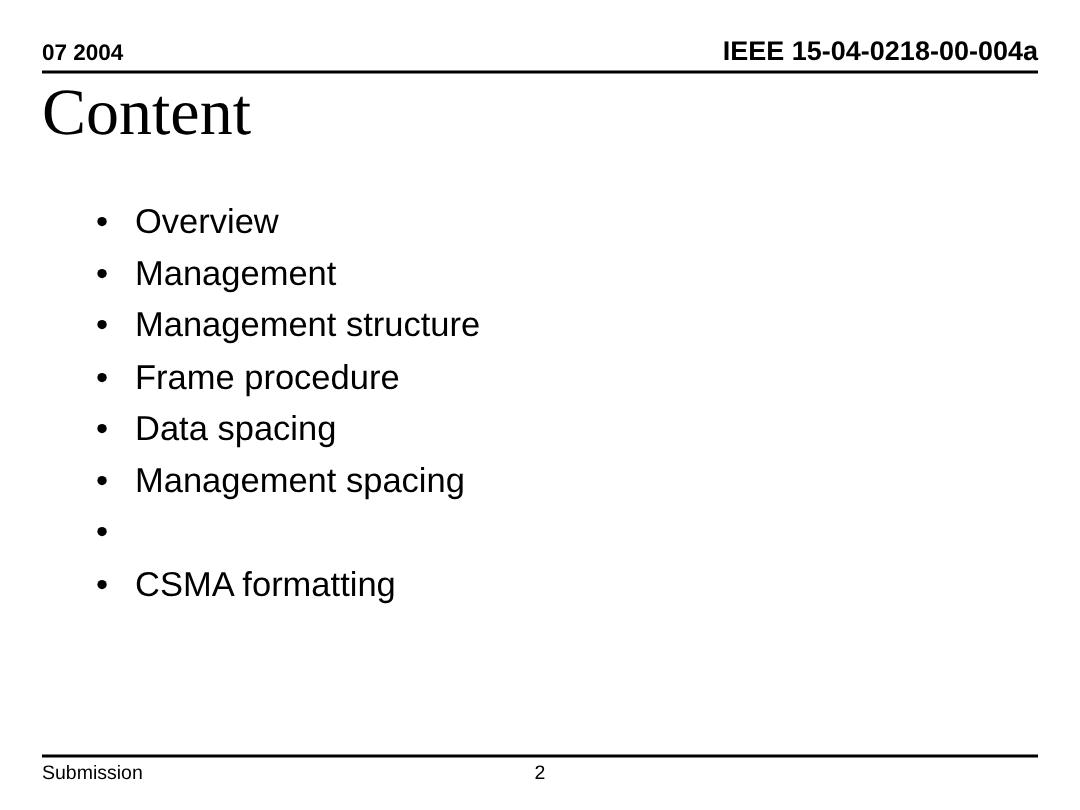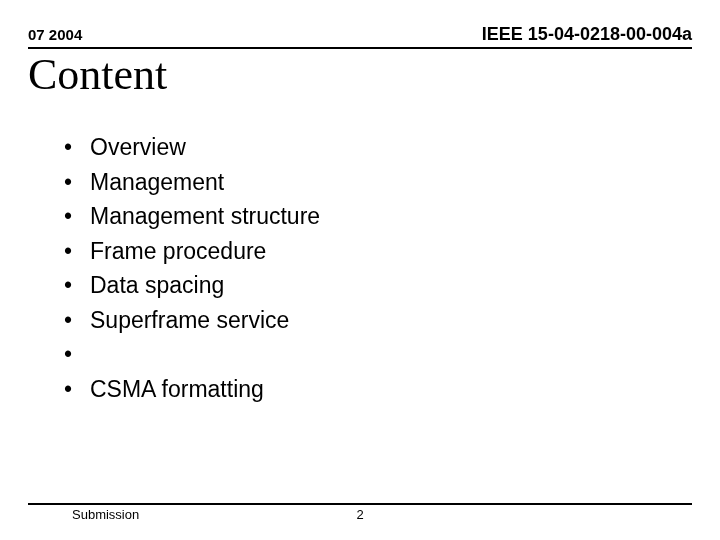--- a/index.html
+++ b/index.html
@@ -7,21 +7,21 @@
     .slide { width: 720px; height: 540px; position: relative; padding: 24px 28px 18px 28px; }
     .header { display: flex; justify-content: space-between; align-items: baseline; border-bottom: 2px solid #000; padding-bottom: 2px; }
     .header-left { font-size: 15px; font-weight: bold; }
     .header-right { font-size: 18px; font-weight: bold; }
     .title { font-family: "Times New Roman", Times, serif; font-size: 44px; text-align: left; margin-bottom: 30px; font-weight: normal; }
     .content-list { list-style: none; padding-left: 36px; }
     .content-list li { font-family: Arial, Helvetica, sans-serif; font-size: 23px; line-height: 1.5; display: flex; align-items: baseline; }
     .bullet { display: inline-block; width: 26px; flex-shrink: 0; }
     .footer { position: absolute; left: 28px; right: 28px; bottom: 18px; }
     .footer-line { border-top: 2px solid #000; margin-bottom: 2px; }
-    .footer-row { display: flex; justify-content: space-between; align-items: baseline; font-size: 13px; margin-left: 44px; }
+    .footer-row { display: flex; justify-content: space-between; align-items: baseline; font-size: 13px; }
     .footer-left { }
     .footer-center { position: absolute; left: 50%; transform: translateX(-50%); }
     .footer-right { }
   </style>
 </head>
 <body>
 
 <div class="slide">
   <div class="header">
     <span class="header-left">07 2004</span>
@@ -46,21 +46,21 @@
     <li>
         <span class="bullet">•</span>
         <span>Frame procedure</span>
       </li>
     <li>
         <span class="bullet">•</span>
         <span>Data spacing</span>
       </li>
     <li>
         <span class="bullet">•</span>
-        <span>Superframe service</span>
+        <span>Management spacing</span>
       </li>
     <li>
         <span class="bullet">•</span>
       </li>
     <li>
         <span class="bullet">•</span>
         <span>CSMA formatting</span>
       </li>
   </ul>
 

